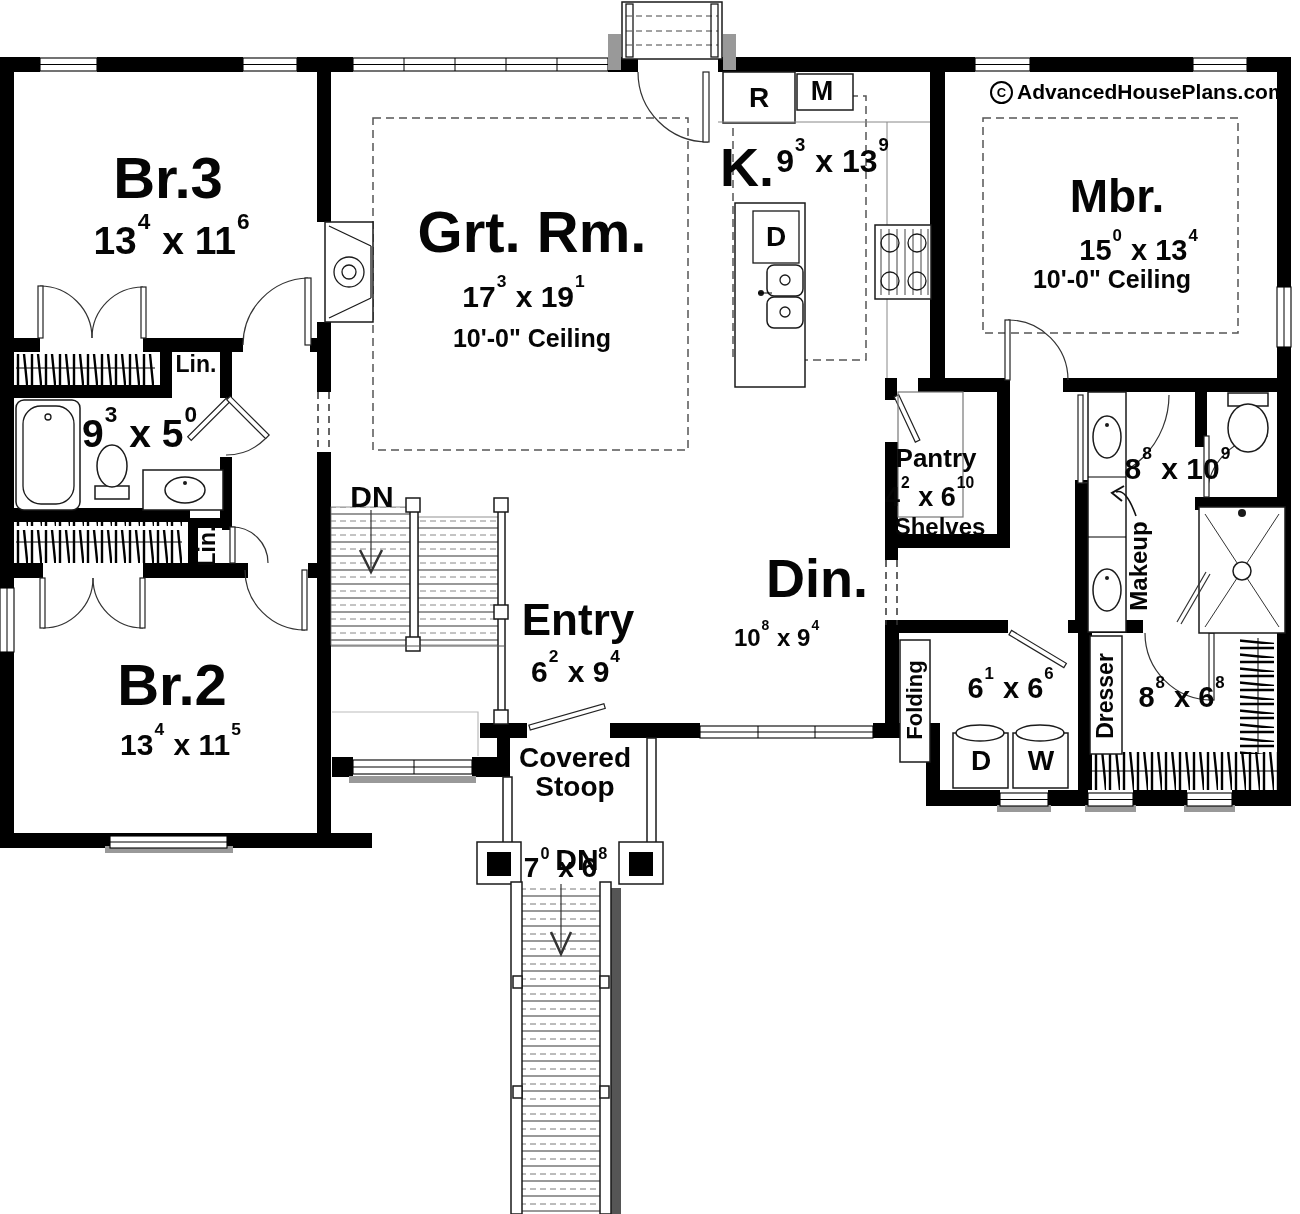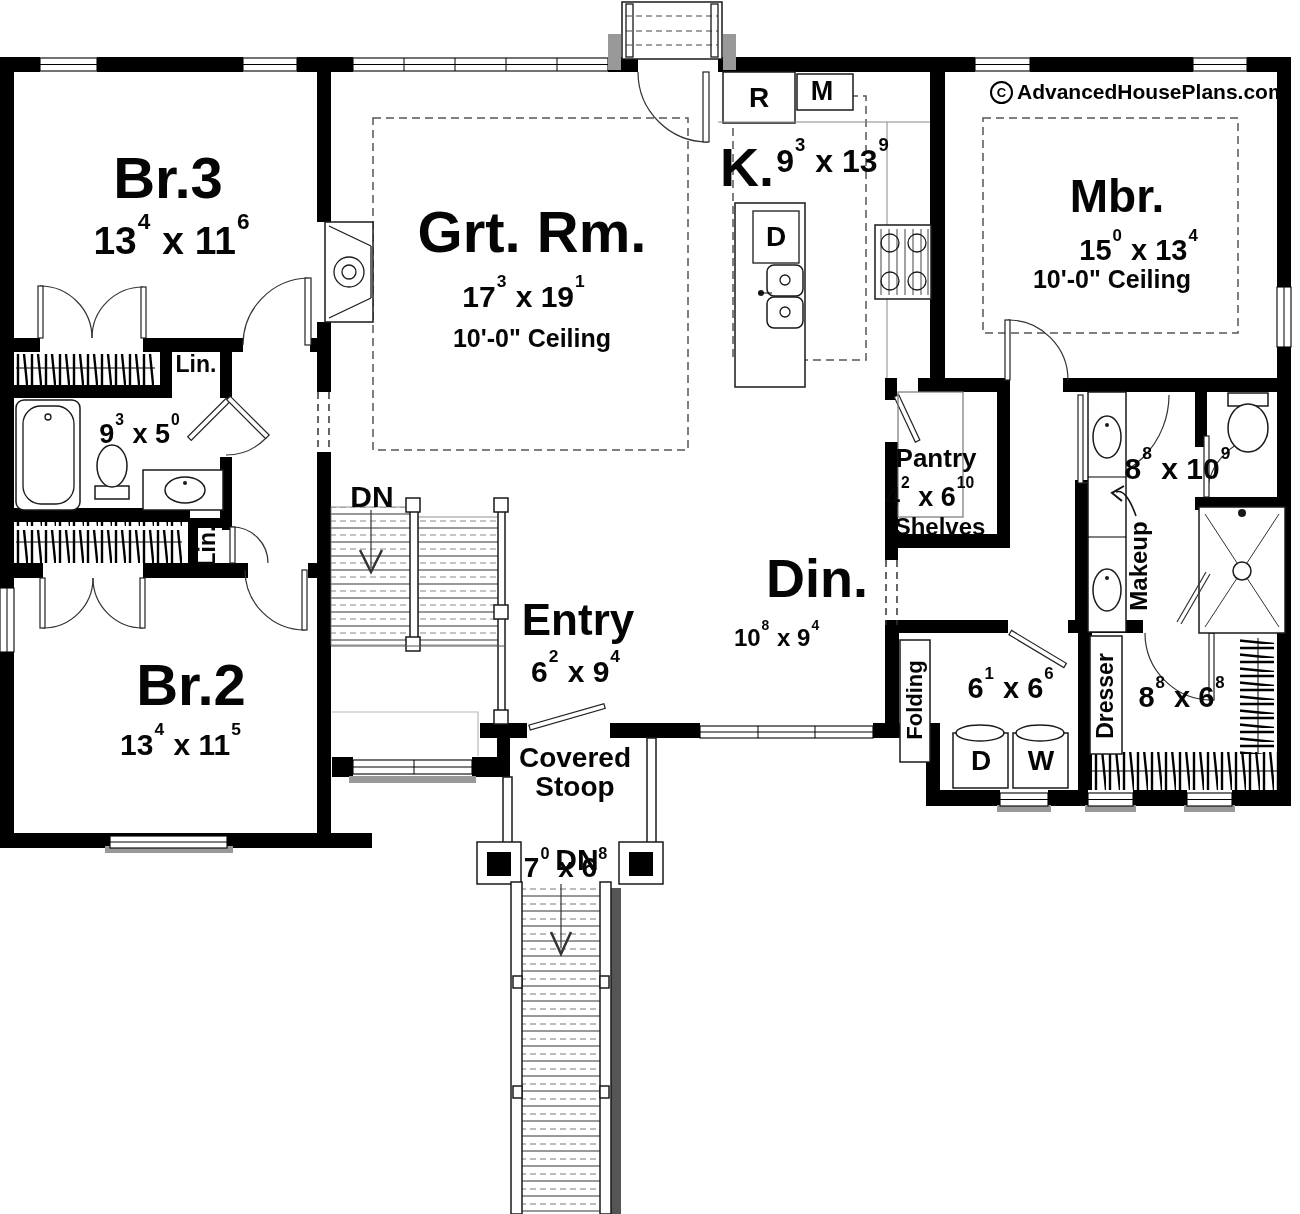--- a/index.html
+++ b/index.html
@@ -451,24 +451,24 @@
   <div class="lbl" style="left:1117px;top:196px;font-size:46px;">Mbr.</div>
   <div class="lbl" style="left:1103px;top:250px;font-size:29px;margin-left:36px;"><span>15</span><sup>0</sup><span> x </span><span>13</span><sup>4</sup></div>
   <div class="lbl" style="left:1112px;top:279px;font-size:25px;">10'-0" Ceiling</div>
 
   <div class="lbl" style="left:817px;top:578px;font-size:54px;">Din.</div>
   <div class="lbl" style="left:777px;top:638px;font-size:24px;"><span>10</span><sup>8</sup><span> x </span><span>9</span><sup>4</sup></div>
 
   <div class="lbl" style="left:578px;top:620px;font-size:44px;">Entry</div>
   <div class="lbl" style="left:576px;top:672px;font-size:30px;"><span>6</span><sup>2</sup><span> x </span><span>9</span><sup>4</sup></div>
 
-  <div class="lbl" style="left:172px;top:685px;font-size:58px;margin-left:19px;">Br.2</div>
+  <div class="lbl" style="left:172px;top:685px;font-size:58px;">Br.2</div>
   <div class="lbl" style="left:181px;top:745px;font-size:30px;"><span>13</span><sup>4</sup><span> x </span><span>11</span><sup>5</sup></div>
 
-  <div class="lbl" style="left:120px;top:434px;font-size:27px;padding-left:40px;"><span>9</span><sup>3</sup><span> x </span><span>5</span><sup>0</sup></div>
+  <div class="lbl" style="left:120px;top:434px;font-size:39px;padding-left:40px;"><span>9</span><sup>3</sup><span> x </span><span>5</span><sup>0</sup></div>
   <div class="lbl" style="left:196px;top:364px;font-size:23px;">Lin.</div>
   <div class="lbl vert" style="left:207px;top:546px;font-size:23px;">Lin.</div>
 
   <div class="lbl" style="left:936px;top:459px;font-size:26px;">Pantry</div>
   <div class="lbl" style="left:930px;top:497px;font-size:27px;"><span>4</span><sup>2</sup><span> x </span><span>6</span><sup>10</sup></div>
   <div class="lbl" style="left:940px;top:527px;font-size:24px;">Shelves</div>
 
   <div class="lbl" style="left:1178px;top:469px;font-size:30px;"><span>8</span><sup>8</sup><span> x </span><span>10</span><sup>9</sup></div>
   <div class="lbl vert" style="left:1139px;top:566px;font-size:24px;">Makeup</div>
 

